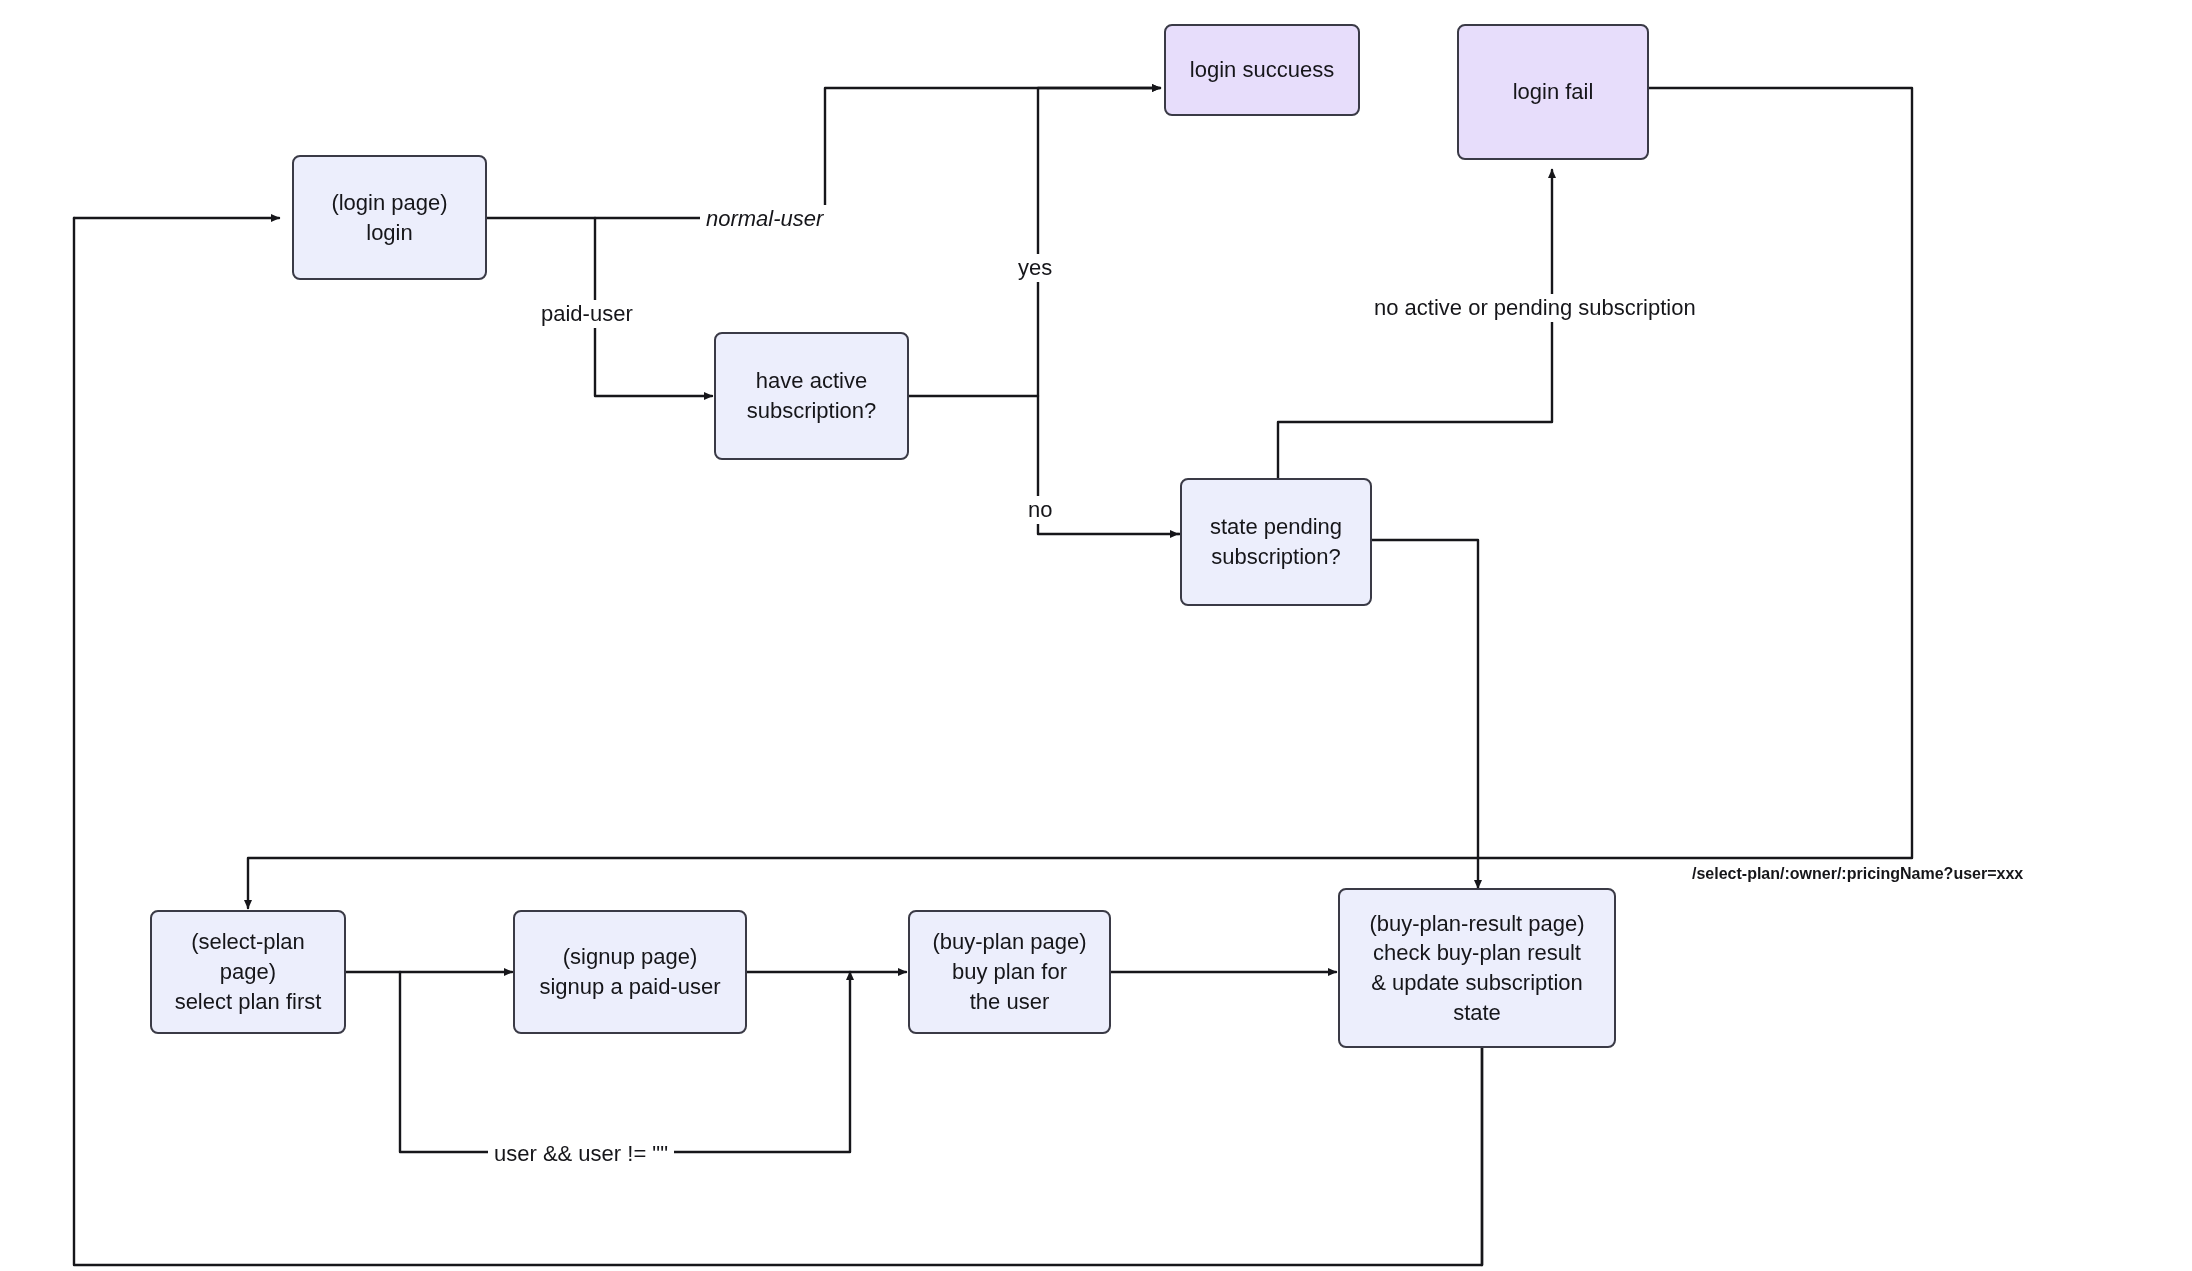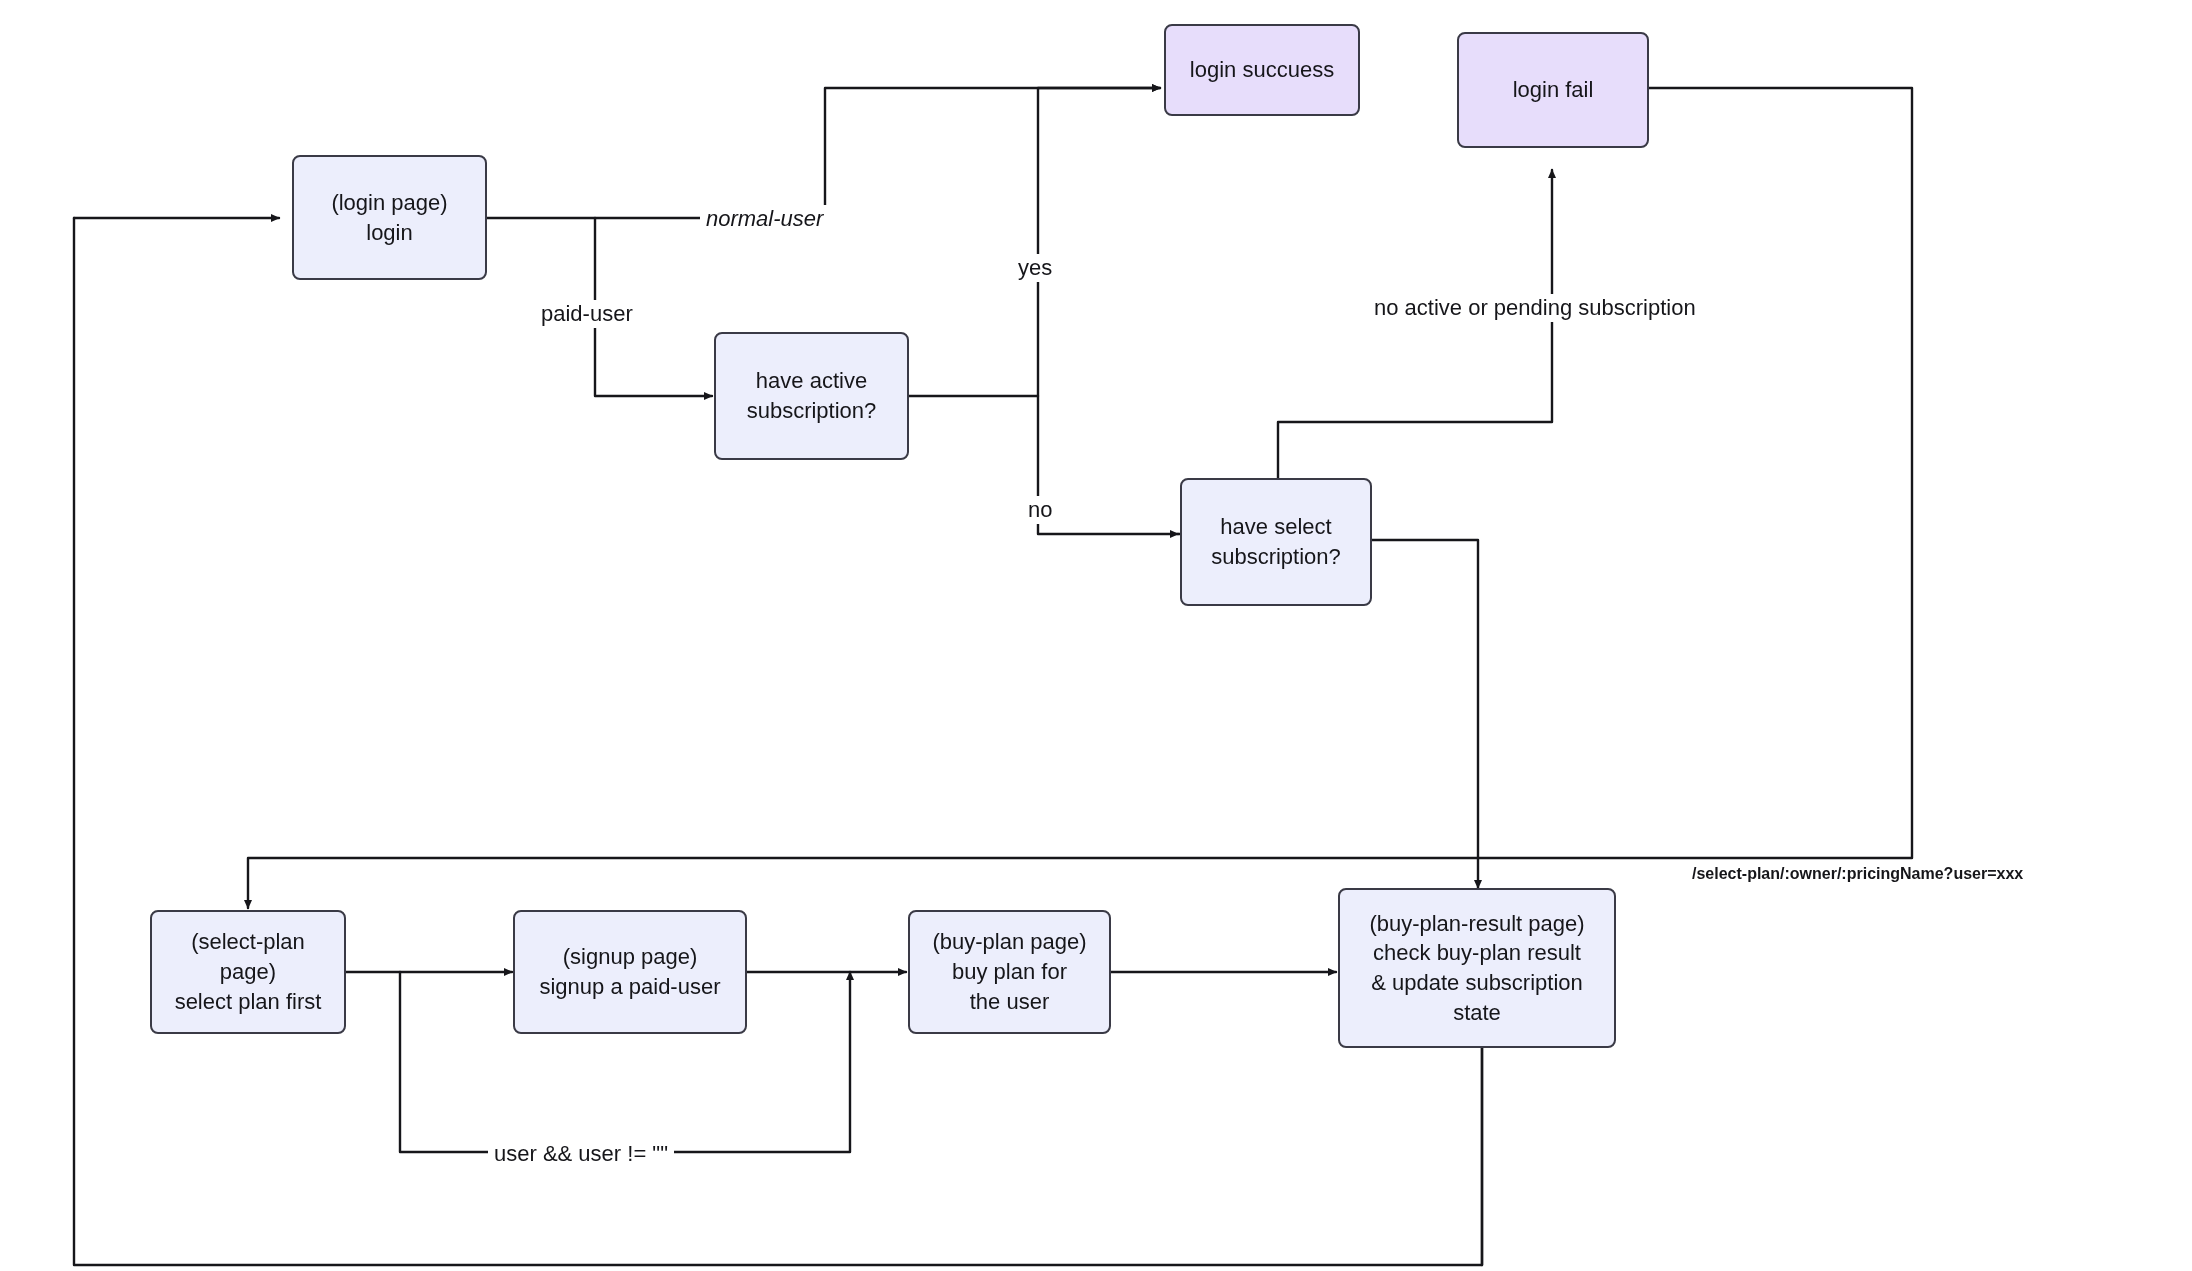--- a/index.html
+++ b/index.html
@@ -102,26 +102,26 @@
 
       <path d="M1482,1048 L1482,1265"></path>
     </g>
   </svg>
 
   <div class="node process" style="left:292px; top:155px; width:195px; height:125px;">(login page)
 login</div>
 
   <div class="node terminal" style="left:1164px; top:24px; width:196px; height:92px;">login succuess</div>
 
-  <div class="node terminal" style="left:1457px; top:24px; width:192px; height:116px;margin-top:8px;">login fail</div>
+  <div class="node terminal" style="left:1457px; top:24px; width:192px; height:136px;">login fail</div>
 
   <div class="node process" style="left:714px; top:332px; width:195px; height:128px;">have active
 subscription?</div>
 
-  <div class="node process" style="left:1180px; top:478px; width:192px; height:128px;">have select
+  <div class="node process" style="left:1180px; top:478px; width:192px; height:128px;">state pending
 subscription?</div>
 
   <div class="node process" style="left:150px; top:910px; width:196px; height:124px;">(select-plan
 page)
 select plan first</div>
 
   <div class="node process" style="left:908px; top:910px; width:203px; height:124px;">(buy-plan page)
 buy plan for
 the user</div>
 

